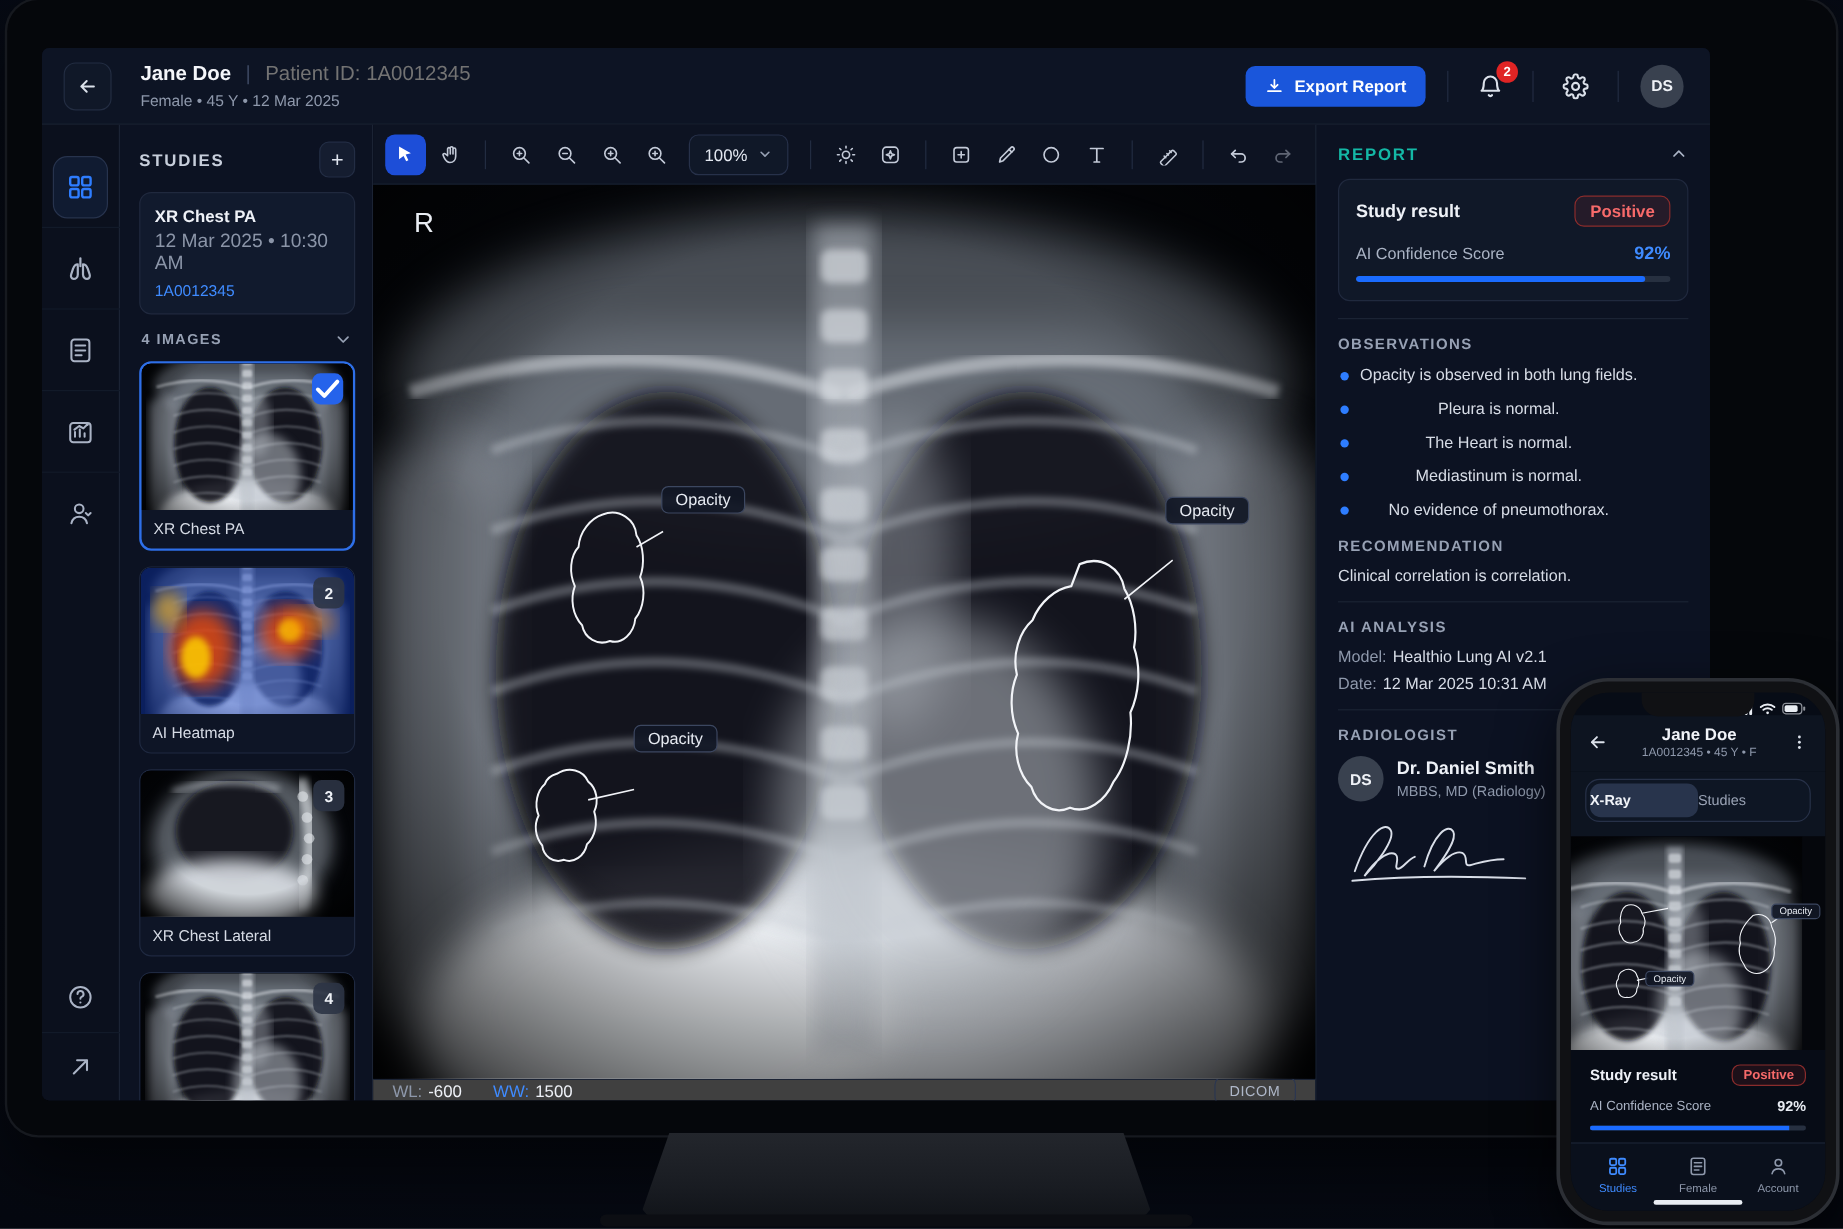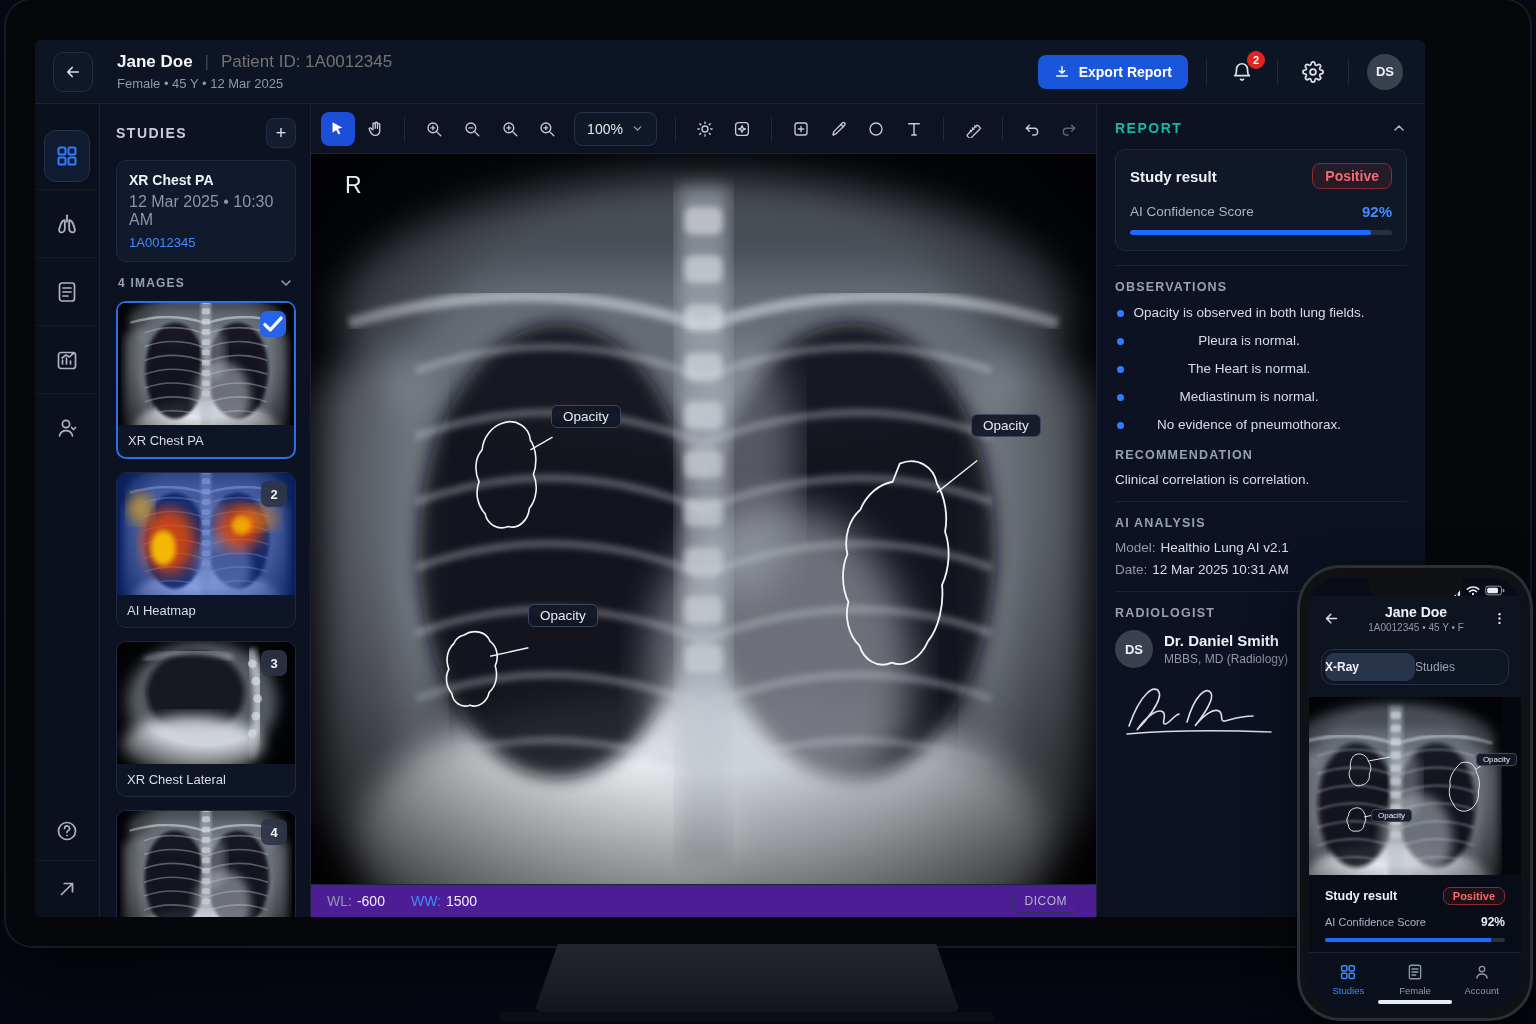--- a/index.html
+++ b/index.html
@@ -76,21 +76,21 @@
   .tool.disabled { opacity:.45; }
   .tb-sep { width:1px; height:24px; background:#222c41; margin:0 8px; }
   .zoom-select { display:flex; align-items:center; gap:8px; border:1px solid #27314a; background:#101828; border-radius:8px;
     height:34px; padding:0 12px; font-size:14px; color:#e3e8f1; cursor:pointer; margin:0 6px; }
   .canvas-wrap { flex:1; position:relative; background:#04060b; min-height:0; }
   .canvas-wrap > svg.xray-main { position:absolute; inset:0; width:100%; height:100%; }
   .r-marker { position:absolute; left:34px; top:18px; font-size:23px; color:#e9edf3; font-weight:500; }
   .ann-label { position:absolute; background:rgba(17,23,37,.92); border:1px solid #3c4760; border-radius:6px;
     padding:3px 11px; font-size:13.5px; color:#e7ebf2; white-space:nowrap; }
   .ann-svg { position:absolute; inset:0; width:100%; height:100%; pointer-events:none; }
-  .statusbar { height:33px; flex:0 0 auto; border-top:1px solid #1b2334; background:#4c1d95; display:flex; align-items:center; padding:0 16px; font-size:14px; }
+  .statusbar { height:18px; flex:0 0 auto; border-top:1px solid #1b2334; background:#404040; display:flex; align-items:center; padding:0 16px; font-size:14px; }
   .wl-label { color:#8e98ab; } .wl-val { color:#eef1f7; margin-left:5px; }
   .ww-label { color:#3f8bff; margin-left:26px; } .ww-val { color:#eef1f7; margin-left:5px; }
   .dicom-badge { margin-left:auto; border:1px solid #2b3650; border-radius:7px; color:#aeb7c8; font-size:12px; letter-spacing:.5px; padding:4px 12px; }
 
   
   .report { width:329px; border-left:1px solid #1b2334; background:#0c1222; padding:16px 18px 0 18px; overflow:hidden; }
   .report-head { display:flex; align-items:center; justify-content:space-between; margin-bottom:13px; }
   .report-title { font-size:14px; letter-spacing:1.5px; font-weight:700; color:#14b8a6; }
   .result-card { border:1px solid #20293e; background:#101828; border-radius:10px; padding:13px 14px 15px; }
   .result-row { display:flex; align-items:center; justify-content:space-between; }

